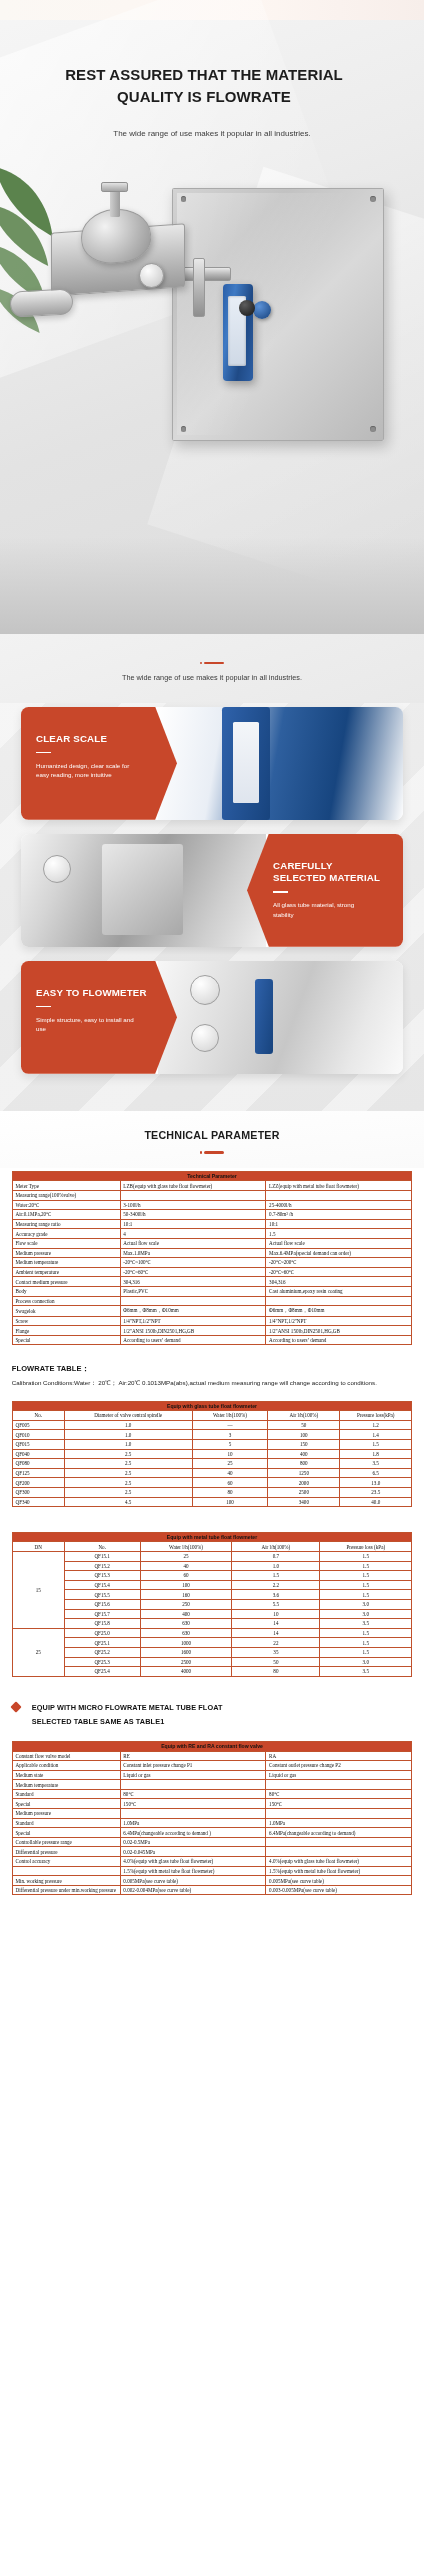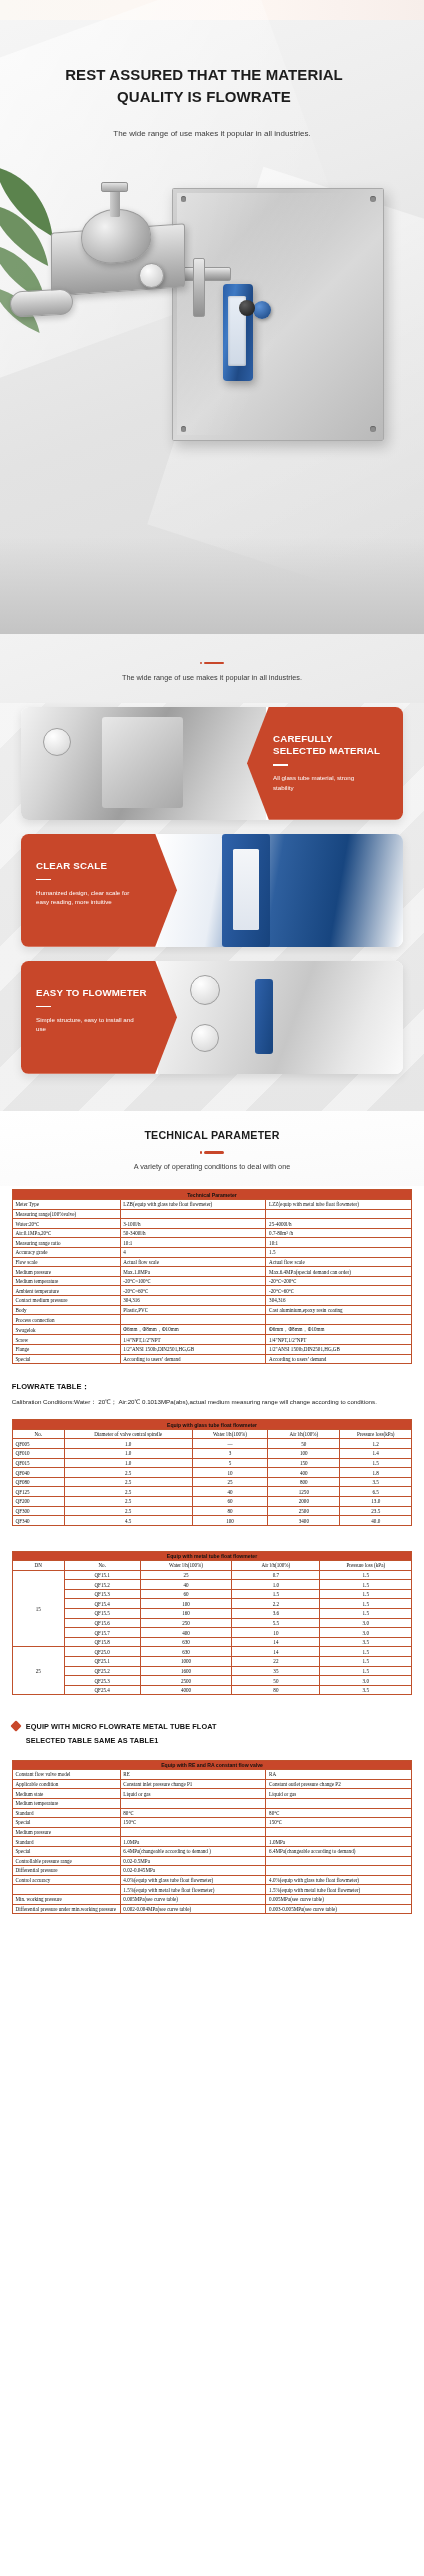--- a/index.html
+++ b/index.html
@@ -218,21 +218,21 @@
 
   
   .ftitle { padding: 7.5px 11.8px 4.3px; font-size:7.5px; font-weight:800; color:#111; letter-spacing:0.1px;}
   .fnote  { padding: 0 11.8px 8.6px; font-size:6.2px; color:#222; line-height:1.75; }
 
   .center td { text-align:center; }
   .center td.lft { text-align:left; }
 
   
   .marker-head {
-    display:flex; align-items:flex-start; gap:6px;
+    display:flex; align-items:flex-start; gap:12px;
     padding: 14px 11.8px 2.1px;
   }
   .diamond {
     width:8px; height:8px; background:#c8472a;
     transform: rotate(45deg); border-radius:1.1px; flex:0 0 auto; margin-top:1.6px;
   }
   .marker-text { font-size:7.3px; font-weight:800; color:#111; line-height:1.9; letter-spacing:0.1px;}
   .tail-gap { height:21.5px; }
 </style>
 </head>
@@ -288,42 +288,42 @@
 
   <section class="sec-head">
     <div class="sec-divider">
       <span class="dot"></span>
         <span class="bar"></span>
     </div>
     <div class="sec-sub">The wide range of use makes it popular in all industries.</div>
   </section>
 
   <section class="cards">
+
+    <div class="card left">
+      <div class="photo ph-scale">
+        <div class="mini-blue" style="left:64px; top:0; width:48px; height:113px;"></div>
+        <div style="position:absolute;left:75px;top:15px;width:26px;height:81px;background:linear-gradient(180deg,#f4f6f9,#dfe5ee);border-radius:1.6px;"></div>
+      </div>
+      <div class="panel">
+        <div class="ptitle">CLEAR SCALE</div>
+        <div class="pline"></div>
+        <div class="pdesc">Humanized design, clear scale for easy reading, more intuitive</div>
+      </div>
+    </div>
 
     <div class="card right">
       <div class="photo ph-steel">
         <div class="mini-gauge" style="left:21.5px; top:21.5px; width:28px; height:28px;"></div>
         <div style="position:absolute;left:81px;top:10.7px;width:81px;height:91px;background:linear-gradient(140deg,#e8e8e8,#a8a8a8);border-radius:3.2px;"></div>
       </div>
       <div class="panel">
         <div class="ptitle">CAREFULLY SELECTED MATERIAL</div>
         <div class="pline"></div>
         <div class="pdesc">All glass tube material, strong stability</div>
-      </div>
-    </div>
-
-    <div class="card left">
-      <div class="photo ph-scale">
-        <div class="mini-blue" style="left:64px; top:0; width:48px; height:113px;"></div>
-        <div style="position:absolute;left:75px;top:15px;width:26px;height:81px;background:linear-gradient(180deg,#f4f6f9,#dfe5ee);border-radius:1.6px;"></div>
-      </div>
-      <div class="panel">
-        <div class="ptitle">CLEAR SCALE</div>
-        <div class="pline"></div>
-        <div class="pdesc">Humanized design, clear scale for easy reading, more intuitive</div>
       </div>
     </div>
 
     <div class="card left">
       <div class="photo ph-asm">
         <div class="mini-gauge" style="left:32px;  top:14px; width:30px; height:30px;"></div>
         <div class="mini-gauge" style="left:33px;  top:63px; width:28px; height:28px;"></div>
         <div class="mini-blue" style="left:97px; top:18px; width:18px; height:75px;"></div>
       </div>
       <div class="panel">
@@ -333,21 +333,20 @@
       </div>
     </div>
   </section>
 
   <section class="tech">
     <h2>TECHNICAL PARAMETER</h2>
     <div class="sec-divider">
       <span class="dot"></span>
         <span class="bar"></span>
     </div>
-    <div class="sec-sub" style="padding-bottom:9.7px;">A variety of operating conditions to deal with one</div>
   </section>
 
   <div class="specs">
     <table>
       <thead>
         <tr>
             <th class="tbl-head" colspan="3">Technical Parameter</th>
           </tr>
       </thead>
       <tbody id="tech-body">

